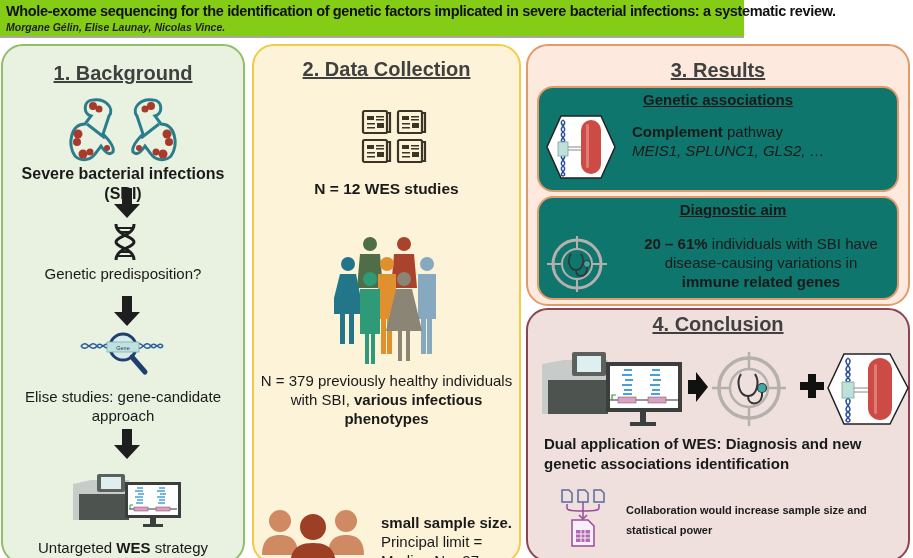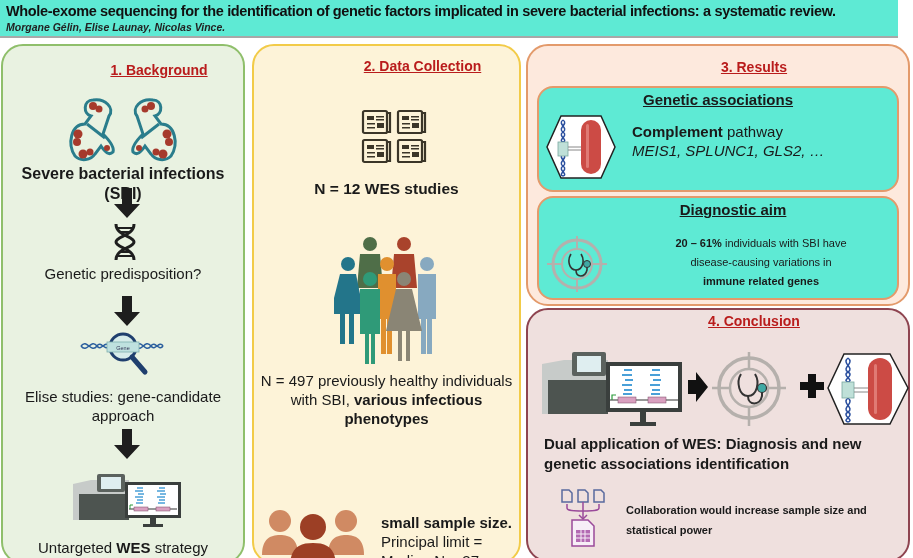--- a/index.html
+++ b/index.html
@@ -1,31 +1,31 @@
 <!DOCTYPE html>
 <html><head>
 <meta charset="utf-8">
 <style>
   * { box-sizing: border-box; margin: 0; padding: 0; }
   html, body { width: 913px; height: 558px; overflow: hidden; background: #ffffff; }
   body { font-family: "Liberation Sans", "DejaVu Sans", sans-serif; color: #1a1a1a; position: relative; }
 
-  .header { position: absolute; left: 0; top: 0; width: 898px; height: 38px; background: #5eead4; border-bottom: 2px solid #a8a8a8; padding: 3px 6px; }
+  .header { position: absolute; left: 0; top: 0; width: 744px; height: 38px; background: #84cc16; border-bottom: 2px solid #a8a8a8; padding: 3px 6px; }
   .header .title { font-size: 14.5px; font-weight: bold; letter-spacing: -0.35px; line-height: 17px; color: #111; white-space: nowrap; }
   .header .authors { font-size: 10.5px; font-style: italic; font-weight: bold; line-height: 14px; color: #222; }
 
   .panel { position: absolute; border-radius: 22px; }
   .p1 { left: 1px; top: 44px; width: 244px; height: 520px; background: #e9f2e1; border: 2px solid #8fbf6b; }
   .p2 { left: 252px; top: 44px; width: 269px; height: 520px; background: #fdf3d8; border: 2px solid #f2cb48; }
   .p3 { left: 526px; top: 44px; width: 384px; height: 262px; background: #fde9dd; border: 2px solid #e39a6b; }
   .p4 { left: 526px; top: 308px; width: 384px; height: 254px; background: #efe0de; border: 2px solid #8e4450; }
 
-  .ptitle { position: absolute; left: 0; width: 100%; text-align: center; font-size: 14px; font-weight: bold; text-decoration: underline; color: #b91c1c; margin-left: 36px; }
-
-  .sub { position: absolute; border-radius: 16px; border: 2px solid #e39a6b; background: #5eead4; }
+  .ptitle { position: absolute; left: 0; width: 100%; text-align: center; font-size: 20px; font-weight: bold; text-decoration: underline; color: #404040; }
+
+  .sub { position: absolute; border-radius: 16px; border: 2px solid #e39a6b; background: #0f766e; }
   .s1 { left: 9px; top: 40px; width: 362px; height: 106px; }
   .s2 { left: 9px; top: 150px; width: 362px; height: 104px; }
   .stitle { position: absolute; left: 0; width: 100%; text-align: center; font-size: 15px; font-weight: bold; text-decoration: underline; padding-left: 30px; }
 
   .txt { position: absolute; font-size: 15px; line-height: 19px; text-align: center; }
   .b { font-weight: bold; }
   .i { font-style: italic; }
 
   .arrow { position: absolute; width: 26px; height: 30px; }
   svg { display: block; }
@@ -217,21 +217,21 @@
           <path d="M26 55 h20 v45 h-5 v30 h-4 v-30 h-2 v30 h-4 v-30 h-5 Z"></path>
         </g>
       <g fill="#8a8575">
           <circle cx="70" cy="45" r="7"></circle>
           <path d="M62 55 h16 l10 42 h-12 v30 h-4 v-30 h-4 v30 h-4 v-30 h-12 Z"></path>
         </g>
     </svg>
   </div>
 
   <div class="txt" style="left:0; width:265px; top:325px; font-size:15px;">
-    <span>N = 497 previously healthy individuals with SBI, </span><span class="b">various infectious phenotypes</span>
+    <span>N = 379 previously healthy individuals with SBI, </span><span class="b">various infectious phenotypes</span>
   </div>
 
   <div style="position:absolute; left:6px; top:461px;">
     <svg width="106" height="60" viewBox="0 0 106 60">
       <g fill="#d08a63">
         <circle cx="20" cy="14" r="11"></circle>
           <path d="M2 48 C2 32 10 28 20 28 C30 28 38 32 38 48 Z"></path>
         <circle cx="86" cy="14" r="11"></circle>
           <path d="M68 48 C68 32 76 28 86 28 C96 28 104 32 104 48 Z"></path>
       </g>
@@ -282,21 +282,21 @@
           <circle cx="32" cy="30" r="15" stroke-width="2"></circle>
           <path d="M32 2 V14 M32 46 V58 M2 30 H16 M48 30 H62" stroke-width="2"></path>
         </g>
         <g fill="none" stroke="#333" stroke-width="1.6">
           <path d="M26 20 C22 26 24 36 31 36 C38 36 40 26 36 20"></path>
           <path d="M31 36 C31 44 40 44 42 36 L42 32"></path>
         </g>
         <circle cx="42" cy="30" r="3.5" fill="#3fa9a4" stroke="#333" stroke-width="1"></circle>
       </svg>
     </div>
-    <div class="txt" style="left:86px; width:272px; top:36px; font-size:11px; line-height:19px;">
+    <div class="txt" style="left:86px; width:272px; top:36px; font-size:15px; line-height:19px;">
       <div><span class="b">20 – 61%</span><span> individuals with SBI have</span></div>
       <div>disease-causing variations in</div>
       <div class="b">immune related genes</div>
     </div>
   </div>
 </div>
 
 <div class="panel p4">
   <div class="ptitle" style="top:3px;">4. Conclusion</div>
 

